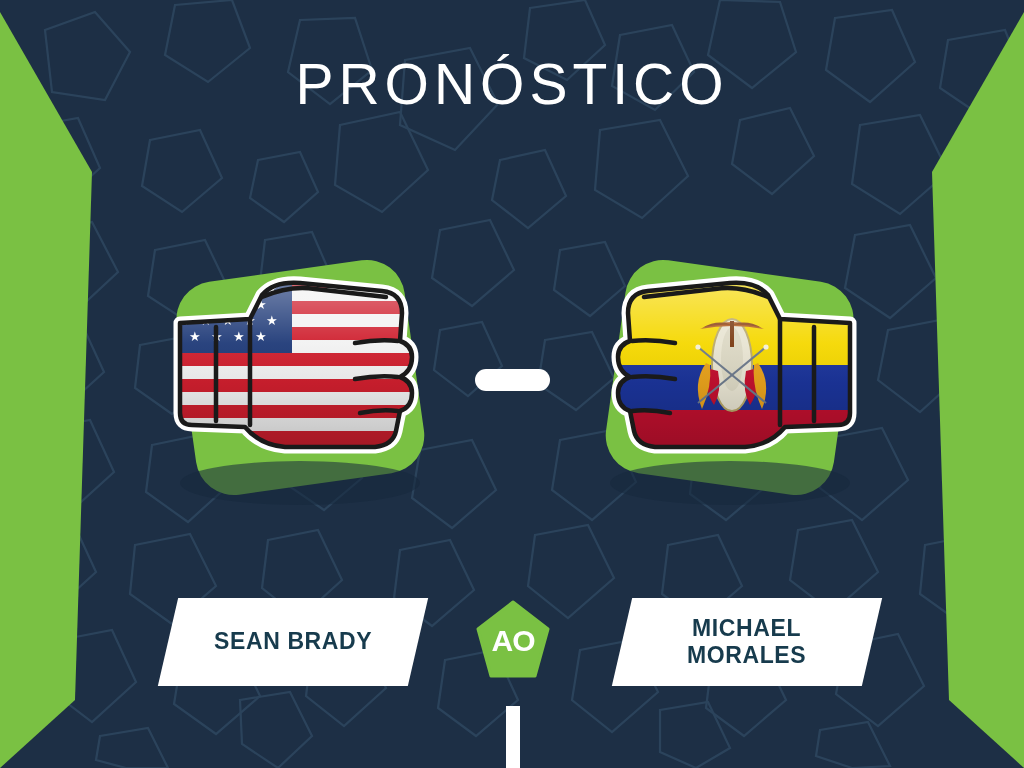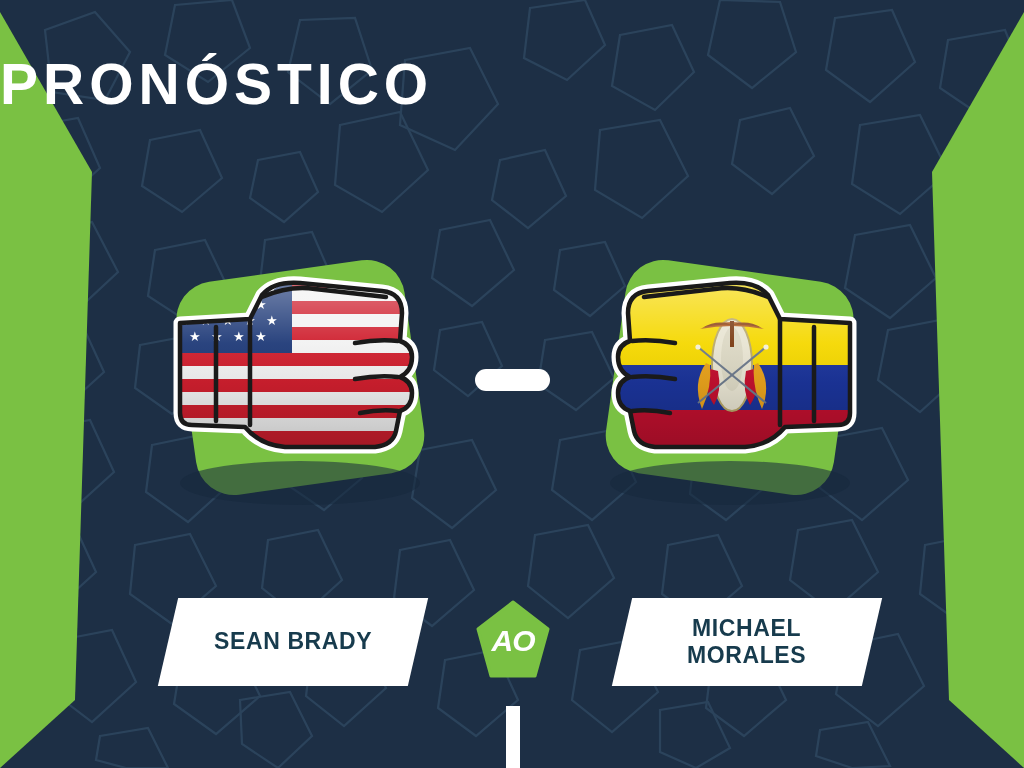--- a/index.html
+++ b/index.html
@@ -19,24 +19,24 @@
   
   .bg-pattern { position:absolute; inset:0; z-index:1; }
 
   
   .wedge { position:absolute; top:0; height:768px; z-index:2; }
   .wedge svg { display:block; }
 
   
   .title {
     position:absolute; top:56px; left:0; width:1024px;
-    z-index:6;
+    text-align:center; z-index:6;
     color:#ffffff;
     font-size:57px;
-    font-weight:bold;
+    font-weight:normal;
     letter-spacing:5px;
     line-height:1;
     font-family:"Liberation Sans", sans-serif;
   }
 
   
   .fist-wrap { position:absolute; z-index:5; }
   .fist-left  { left:150px; top:235px; width:300px; height:290px; }
   .fist-right { left:580px; top:235px; width:300px; height:290px; }
 
@@ -77,21 +77,20 @@
     width:74px; height:80px;
   }
   .ao-badge .ao-text {
     position:absolute; inset:0;
     display:flex; align-items:center; justify-content:center;
     color:#ffffff;
     font-size:30px;
     font-weight:bold;
     letter-spacing:-1px;
     padding-top:2px;
-    font-style:italic;
   }
 
   
   .bottom-bar {
     position:absolute; z-index:6;
     left:506px; top:706px;
     width:14px; height:62px;
     background:#ffffff;
   }
 </style>

